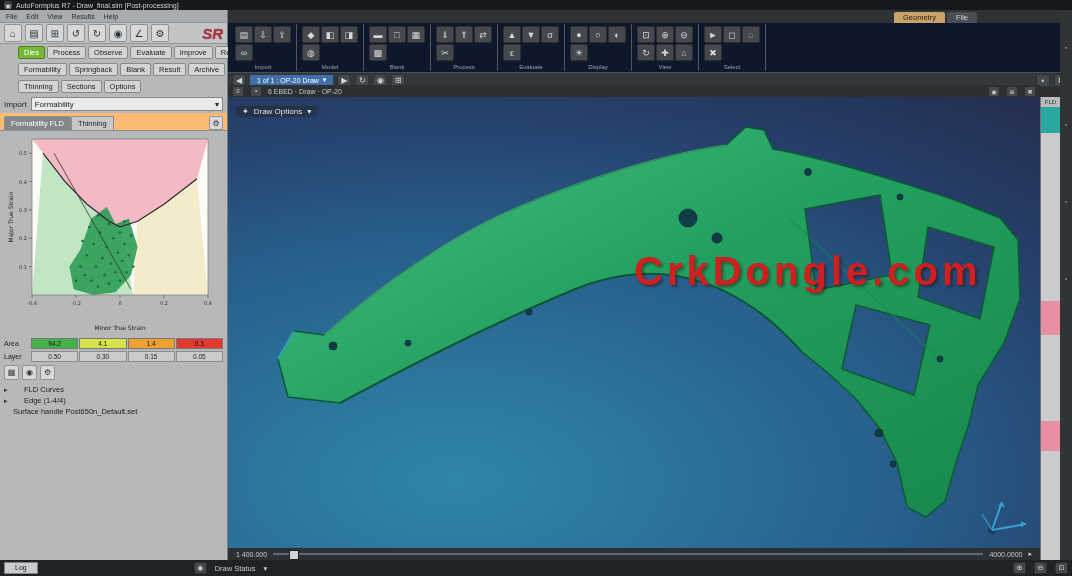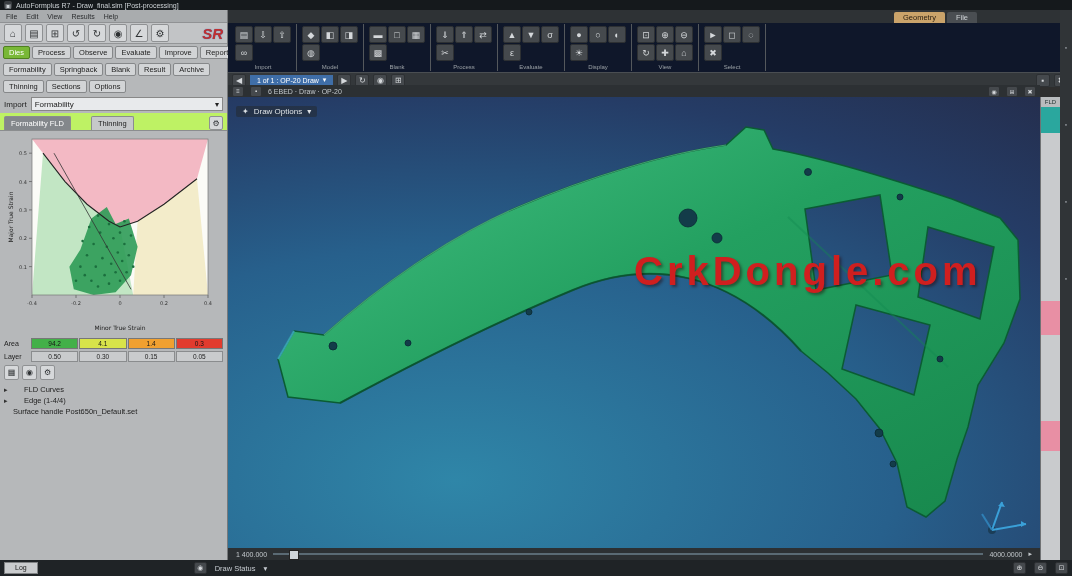--- a/index.html
+++ b/index.html
@@ -13,27 +13,27 @@
   
   .ti{display:inline-flex;align-items:center;justify-content:center;width:16px;height:16px;
       background:#d6d8da;border:1px solid #8f9193;border-radius:2px;color:#2e3133;font-size:10px;
       cursor:pointer;user-select:none;}
   
   .left{left:0;top:10px;width:228px;height:550px;background:#b6b8ba;border-right:1px solid #77797b;box-sizing:border-box;}
   .menubar{height:12px;background:#a9acae;display:flex;gap:9px;align-items:center;padding:0 6px;
            font-size:7px;color:#2b2d2f;border-bottom:1px solid #909294;}
   .ltoolbar{height:20px;display:flex;align-items:center;gap:3px;padding:0 4px;background:#c2c4c6;border-bottom:1px solid #939597;}
   .srlogo{margin-left:auto;font-weight:bold;font-style:italic;font-size:15px;color:#c03030;text-shadow:0 0 1px #3355aa;}
-  .navrow{display:flex;gap:2px;padding:2px 3px;}
+  .navrow{display:flex;gap:2px;padding:2px 18px;}
   .navbtn{font-size:7.5px;padding:1px 5px;background:#d2d4d6;border:1px solid #86888a;border-radius:2px;color:#222;white-space:nowrap;cursor:pointer;}
   .navbtn.active{background:#79b837;border-color:#4f8020;color:#fff;}
   .resultrow{display:flex;align-items:center;gap:4px;padding:2px 4px;font-size:8px;color:#222;}
   .combo{flex:1;background:#e8eaec;border:1px solid #888;font-size:8px;padding:0 3px;display:flex;
          justify-content:space-between;height:12px;align-items:center;cursor:pointer;}
-  .ltabs{display:flex;align-items:flex-end;gap:20px;padding:3px 4px 0;border-bottom:1px solid #8b8d8f;background:#bef264;}
+  .ltabs{display:flex;align-items:flex-end;gap:0;padding:3px 4px 0;border-bottom:1px solid #8b8d8f;background:#fdba74;}
   .ltab{font-size:7.5px;padding:2px 6px;background:#c6c8ca;border:1px solid #8b8d8f;border-bottom:none;
         border-radius:2px 2px 0 0;color:#222;cursor:pointer;white-space:nowrap;}
   .ltab.active{background:#83878b;color:#fff;}
   .ltabs .ti{width:12px;height:12px;font-size:8px;margin-left:auto;}
   .chartwrap{background:#b6b8ba;padding:2px 6px 0 6px;}
   .arearow,.layerrow{display:flex;align-items:center;gap:1px;padding:1px 4px;font-size:7px;color:#222;}
   .rlabel{width:26px;}
   .acell{flex:1;text-align:center;font-size:6.5px;color:#141414;border:1px solid #777;height:9px;line-height:9px;}
   .lcell{flex:1;text-align:center;font-size:6.5px;background:#c9cbcd;border:1px solid #8a8c8e;height:9px;line-height:9px;}
   .minitools{display:flex;gap:3px;padding:2px 4px;}

